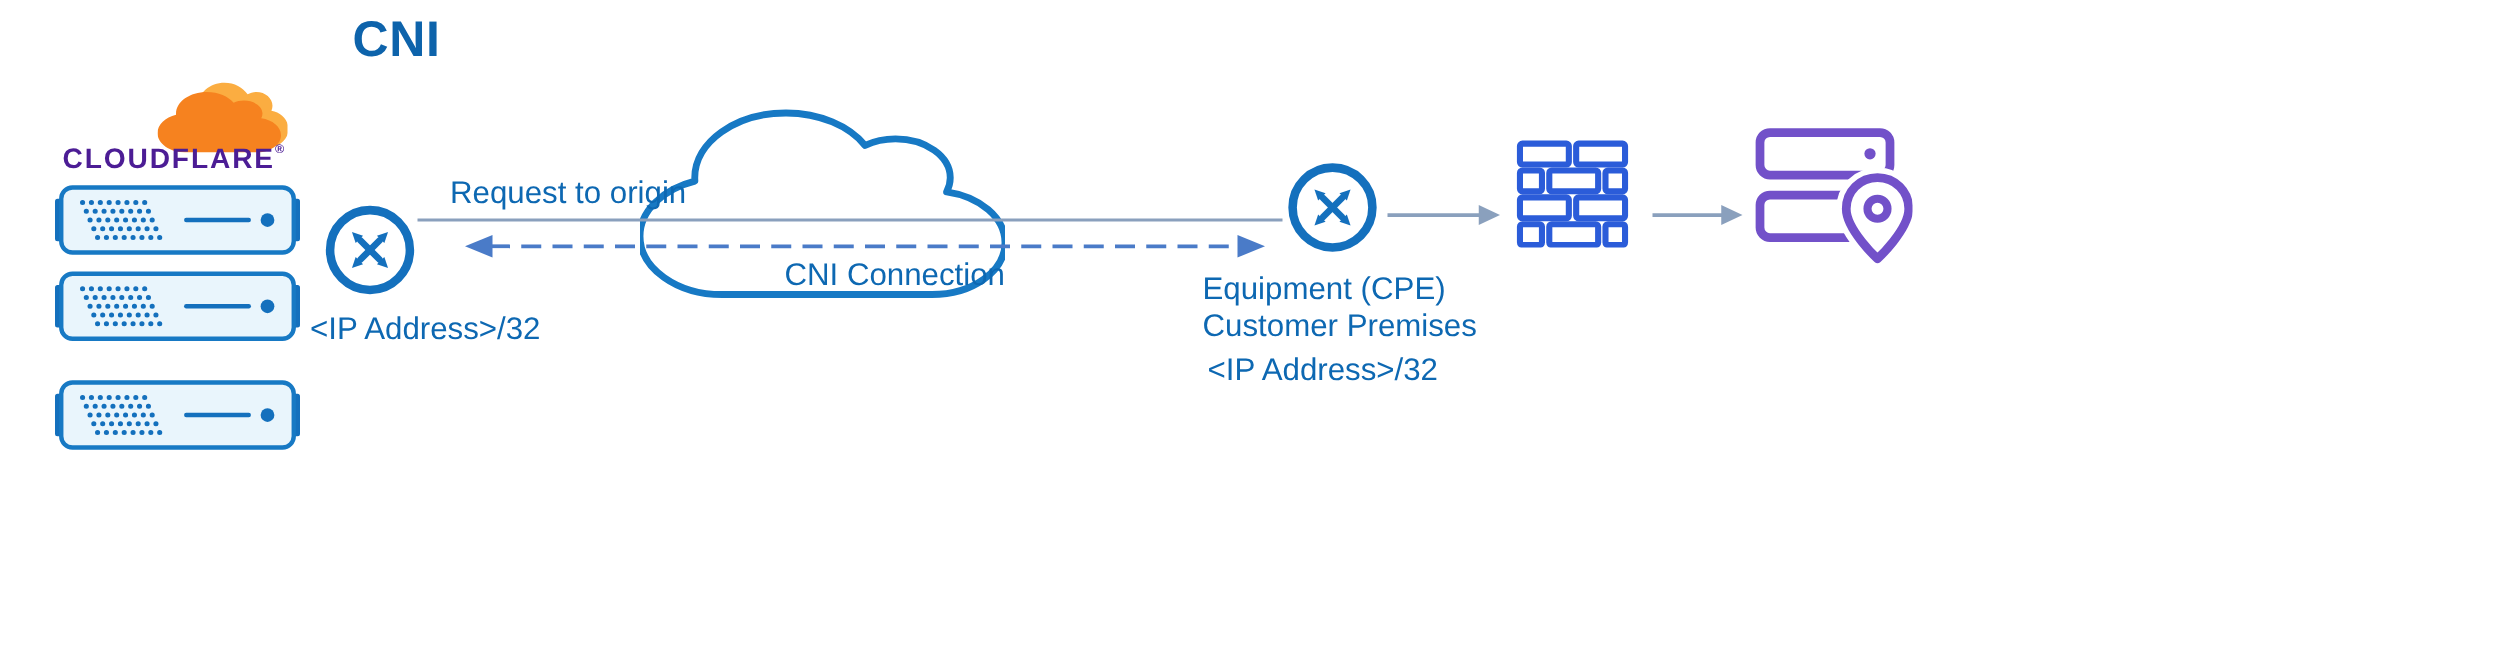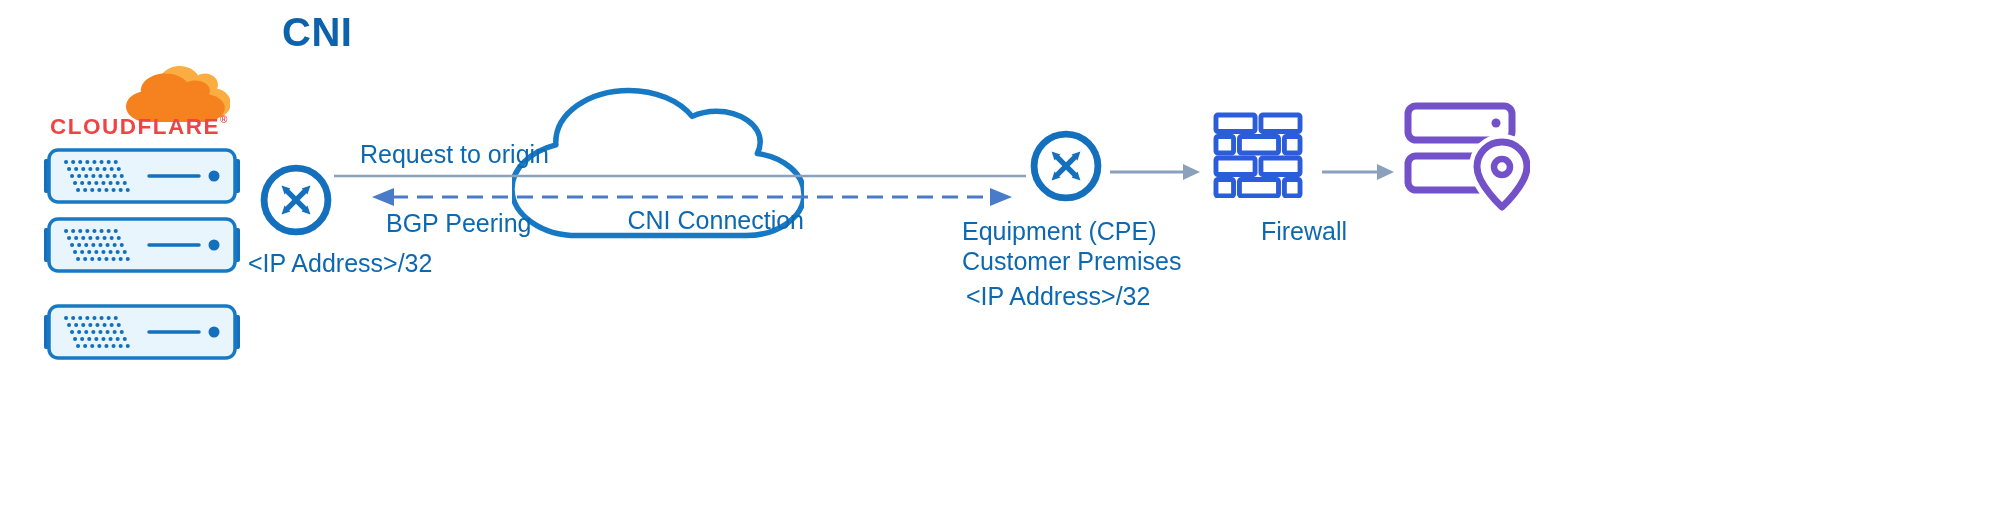--- a/index.html
+++ b/index.html
@@ -1,20 +1,20 @@
 <!DOCTYPE html>
 <html><head>
 <meta charset="utf-8">
 <style>
   html,body { margin:0; padding:0; background:#ffffff; font-family:"Liberation Sans", sans-serif; }
   .canvas { position:relative; width:1999px; height:476px; background:#ffffff; overflow:hidden; }
   .abs { position:absolute; }
   .lbl { color:#0d68b2; font-size:25px; line-height:1.2; white-space:nowrap; }
   .title { color:#0d63ab; font-size:40px; font-weight:600; letter-spacing:0.5px; }
-  .wordmark { color:#ef4444; font-size:22.5px; font-weight:800; letter-spacing:1.5px; }
+  .wordmark { color:#4c1d95; font-size:22.5px; font-weight:800; letter-spacing:1.5px; }
   .tm { font-size:10px; vertical-align:top; font-weight:700; }
   .center { text-align:right; }
   svg { display:block; }
 </style>
 </head>
 <body>
 
 <div class="canvas">
 
   <div class="abs title" style="left:282px; top:10px;">CNI</div>
@@ -106,21 +106,20 @@
     <g fill="#1470bd">
       <polygon points="69,31 65.1,42.7 57.3,34.9"></polygon>
       <polygon points="31,69 34.9,57.3 42.7,65.1"></polygon>
       <polygon points="31,31 42.7,34.9 34.9,42.7"></polygon>
       <polygon points="69,69 65.1,57.3 57.3,65.1"></polygon>
     </g>
   </svg>
   <div class="abs lbl" style="left:248px; top:248px; z-index:4;">&lt;IP Address&gt;/32</div>
 
   <div class="abs lbl" style="left:360px; top:139px; z-index:4;">Request to origin</div>
-  <div class="abs lbl" style="left:386px; top:208px; z-index:4;">BGP Peering</div>
 
   <div class="abs lbl center" style="left:512px; top:205px; width:292px; z-index:4;">CNI Connection</div>
 
   <svg class="abs" style="left:1028px; top:128px; z-index:3;" width="76" height="76" viewBox="0 0 100 100">
     <circle cx="50" cy="50" r="42" fill="#ffffff" stroke="#1470bd" stroke-width="9"></circle>
     <g stroke="#1470bd" stroke-width="7" stroke-linecap="round">
       <line x1="40" y1="60" x2="60" y2="40"></line>
       <line x1="40" y1="40" x2="60" y2="60"></line>
     </g>
     <g fill="#1470bd">
@@ -143,21 +142,20 @@
       <rect x="3" y="25" width="18" height="17" rx="2"></rect>
       <rect x="27" y="25" width="40" height="17" rx="2"></rect>
       <rect x="73" y="25" width="16" height="17" rx="2"></rect>
       <rect x="3" y="47" width="40" height="17" rx="2"></rect>
       <rect x="49" y="47" width="40" height="17" rx="2"></rect>
       <rect x="3" y="69" width="18" height="17" rx="2"></rect>
       <rect x="27" y="69" width="40" height="17" rx="2"></rect>
       <rect x="73" y="69" width="16" height="17" rx="2"></rect>
     </g>
   </svg>
-  <div class="abs lbl center" style="left:1167px; top:216px; width:180px; z-index:4;">Firewall</div>
 
   <svg class="abs" style="left:1404px; top:100px; z-index:3;" width="126" height="112" viewBox="0 0 126 112">
     <g fill="#ffffff" stroke="#7251c9" stroke-width="7">
       <rect x="4" y="6" width="104" height="34" rx="8"></rect>
       <rect x="4" y="56" width="104" height="34" rx="8"></rect>
     </g>
     <circle cx="92" cy="23" r="4.5" fill="#7251c9"></circle>
     <g>
       <path d="M98 42 c-14 0 -25 11 -25 25 c0 17 25 40 25 40 c0 0 25 -23 25 -40 c0 -14 -11 -25 -25 -25 z" fill="#ffffff" stroke="#ffffff" stroke-width="16" stroke-linejoin="round"></path>
       <path d="M98 42 c-14 0 -25 11 -25 25 c0 17 25 40 25 40 c0 0 25 -23 25 -40 c0 -14 -11 -25 -25 -25 z" fill="#ffffff" stroke="#7251c9" stroke-width="7" stroke-linejoin="round"></path>

